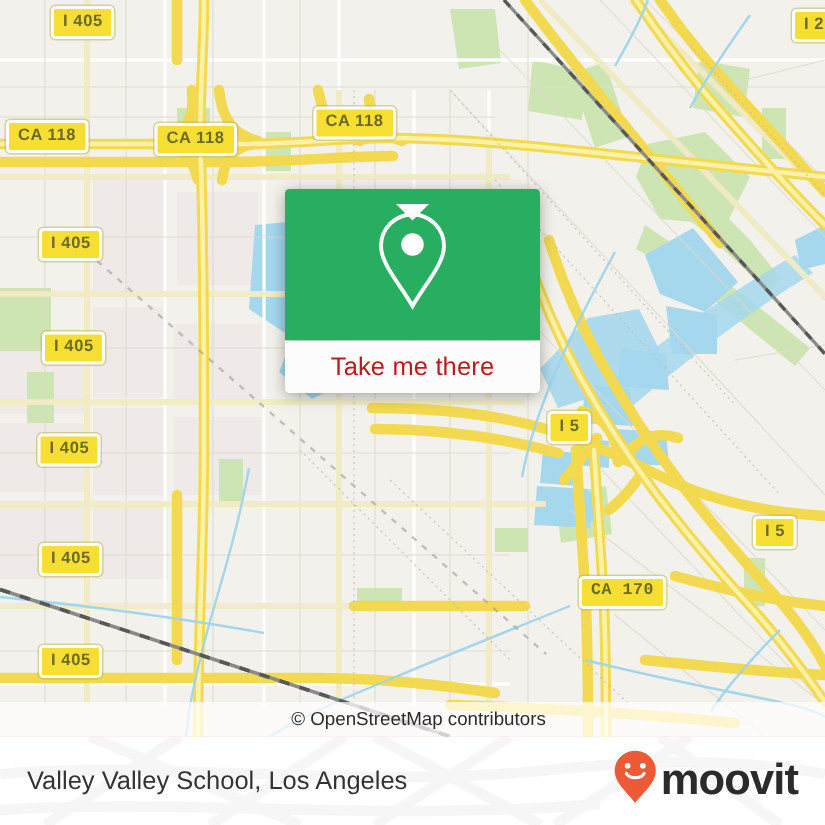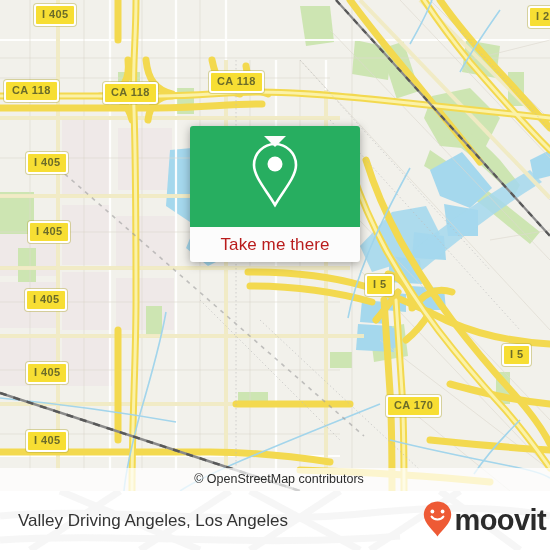--- a/index.html
+++ b/index.html
@@ -66,21 +66,21 @@
     position:absolute;left:0;top:491px;width:550px;height:59px;
     background:#ffffff;overflow:hidden;
   }
   .bottombar .watermark{position:absolute;left:0;top:-491px;opacity:.30;}
   .caption{
     position:absolute;left:18px;top:0;height:59px;
     display:flex;align-items:center;
     color:#343434;font-size:17px;white-space:nowrap;
   }
   .brand{
-    position:absolute;right:4px;top:0;height:59px;
+    position:absolute;right:18px;top:0;height:59px;
     display:flex;align-items:center;gap:3px;
   }
   .brand-word{color:#2B2B2B;font-size:29px;font-weight:bold;letter-spacing:-.6px;line-height:1;}
 </style>
 </head>
 <body>
 
 <div id="app">
 
   <div class="map">
@@ -285,21 +285,21 @@
         <div class="shield" style="left: 103px; top: 82px;">CA 118</div>
         <div class="shield" style="left: 209px; top: 71px;">CA 118</div>
         <div class="shield" style="left: 528px; top: 6px;">I 2</div>
         <div class="shield" style="left: 26px; top: 152px;">I 405</div>
         <div class="shield" style="left: 28px; top: 221px;">I 405</div>
         <div class="shield" style="left: 25px; top: 289px;">I 405</div>
         <div class="shield" style="left: 26px; top: 362px;">I 405</div>
         <div class="shield" style="left: 26px; top: 430px;">I 405</div>
         <div class="shield" style="left: 365px; top: 274px;">I 5</div>
         <div class="shield" style="left: 502px; top: 344px;">I 5</div>
-        <div class="shield" style="left: 386px; top: 395px;">CA 170</div>
+        <div class="shield" style="left: 386px; top: 384px; font-family: Liberation Mono, monospace;">CA 170</div>
       </div>
 
     <div class="attrib">© OpenStreetMap contributors</div>
   </div>
 
   <div class="popup">
     <div class="popup-top">
       <span>
         <svg width="56" height="72" viewBox="0 0 56 72" aria-hidden="true">
           <path d="M28 5 C16.4 5 7 14.4 7 26 C7 38 20 52 28 66 C36 52 49 38 49 26 C49 14.4 39.6 5 28 5 Z" fill="none" stroke="#ffffff" stroke-width="2.6"></path>
@@ -318,21 +318,21 @@
         <path d="M140 550 L230 491"></path>
         <path d="M250 550 L340 491"></path>
         <path d="M370 550 L460 491"></path>
         <path d="M60 491 L200 550"></path>
         <path d="M250 491 L360 550"></path>
         <path d="M440 491 L520 550"></path>
         <path d="M0 516 C110 506 240 528 380 512 C460 504 520 510 550 516"></path>
         <path d="M0 540 C120 532 260 548 400 536"></path>
       </g>
     </svg>
-    <div class="caption">Valley Driving Angeles, Los Angeles</div>
+    <div class="caption">Valley Valley School, Los Angeles</div>
     <div class="brand">
       <span>
         <svg width="29" height="36" viewBox="0 0 29 36" aria-hidden="true">
           <path d="M14.5 0.5 C6.8 0.5 0.8 6.4 0.8 13.8 C0.8 22.5 11 30 14.5 35.4 C18 30 28.2 22.5 28.2 13.8 C28.2 6.4 22.2 0.5 14.5 0.5 Z" fill="#EE5A35"></path>
           <circle cx="9.4" cy="10.5" r="1.9" fill="#ffffff"></circle>
           <circle cx="19.6" cy="10.5" r="1.9" fill="#ffffff"></circle>
           <path d="M8.6 15.6 C10.6 19.4 18.4 19.4 20.4 15.6" fill="none" stroke="#ffffff" stroke-width="2.1" stroke-linecap="round"></path>
         </svg>
       </span>
       <span class="brand-word">moovit</span>

